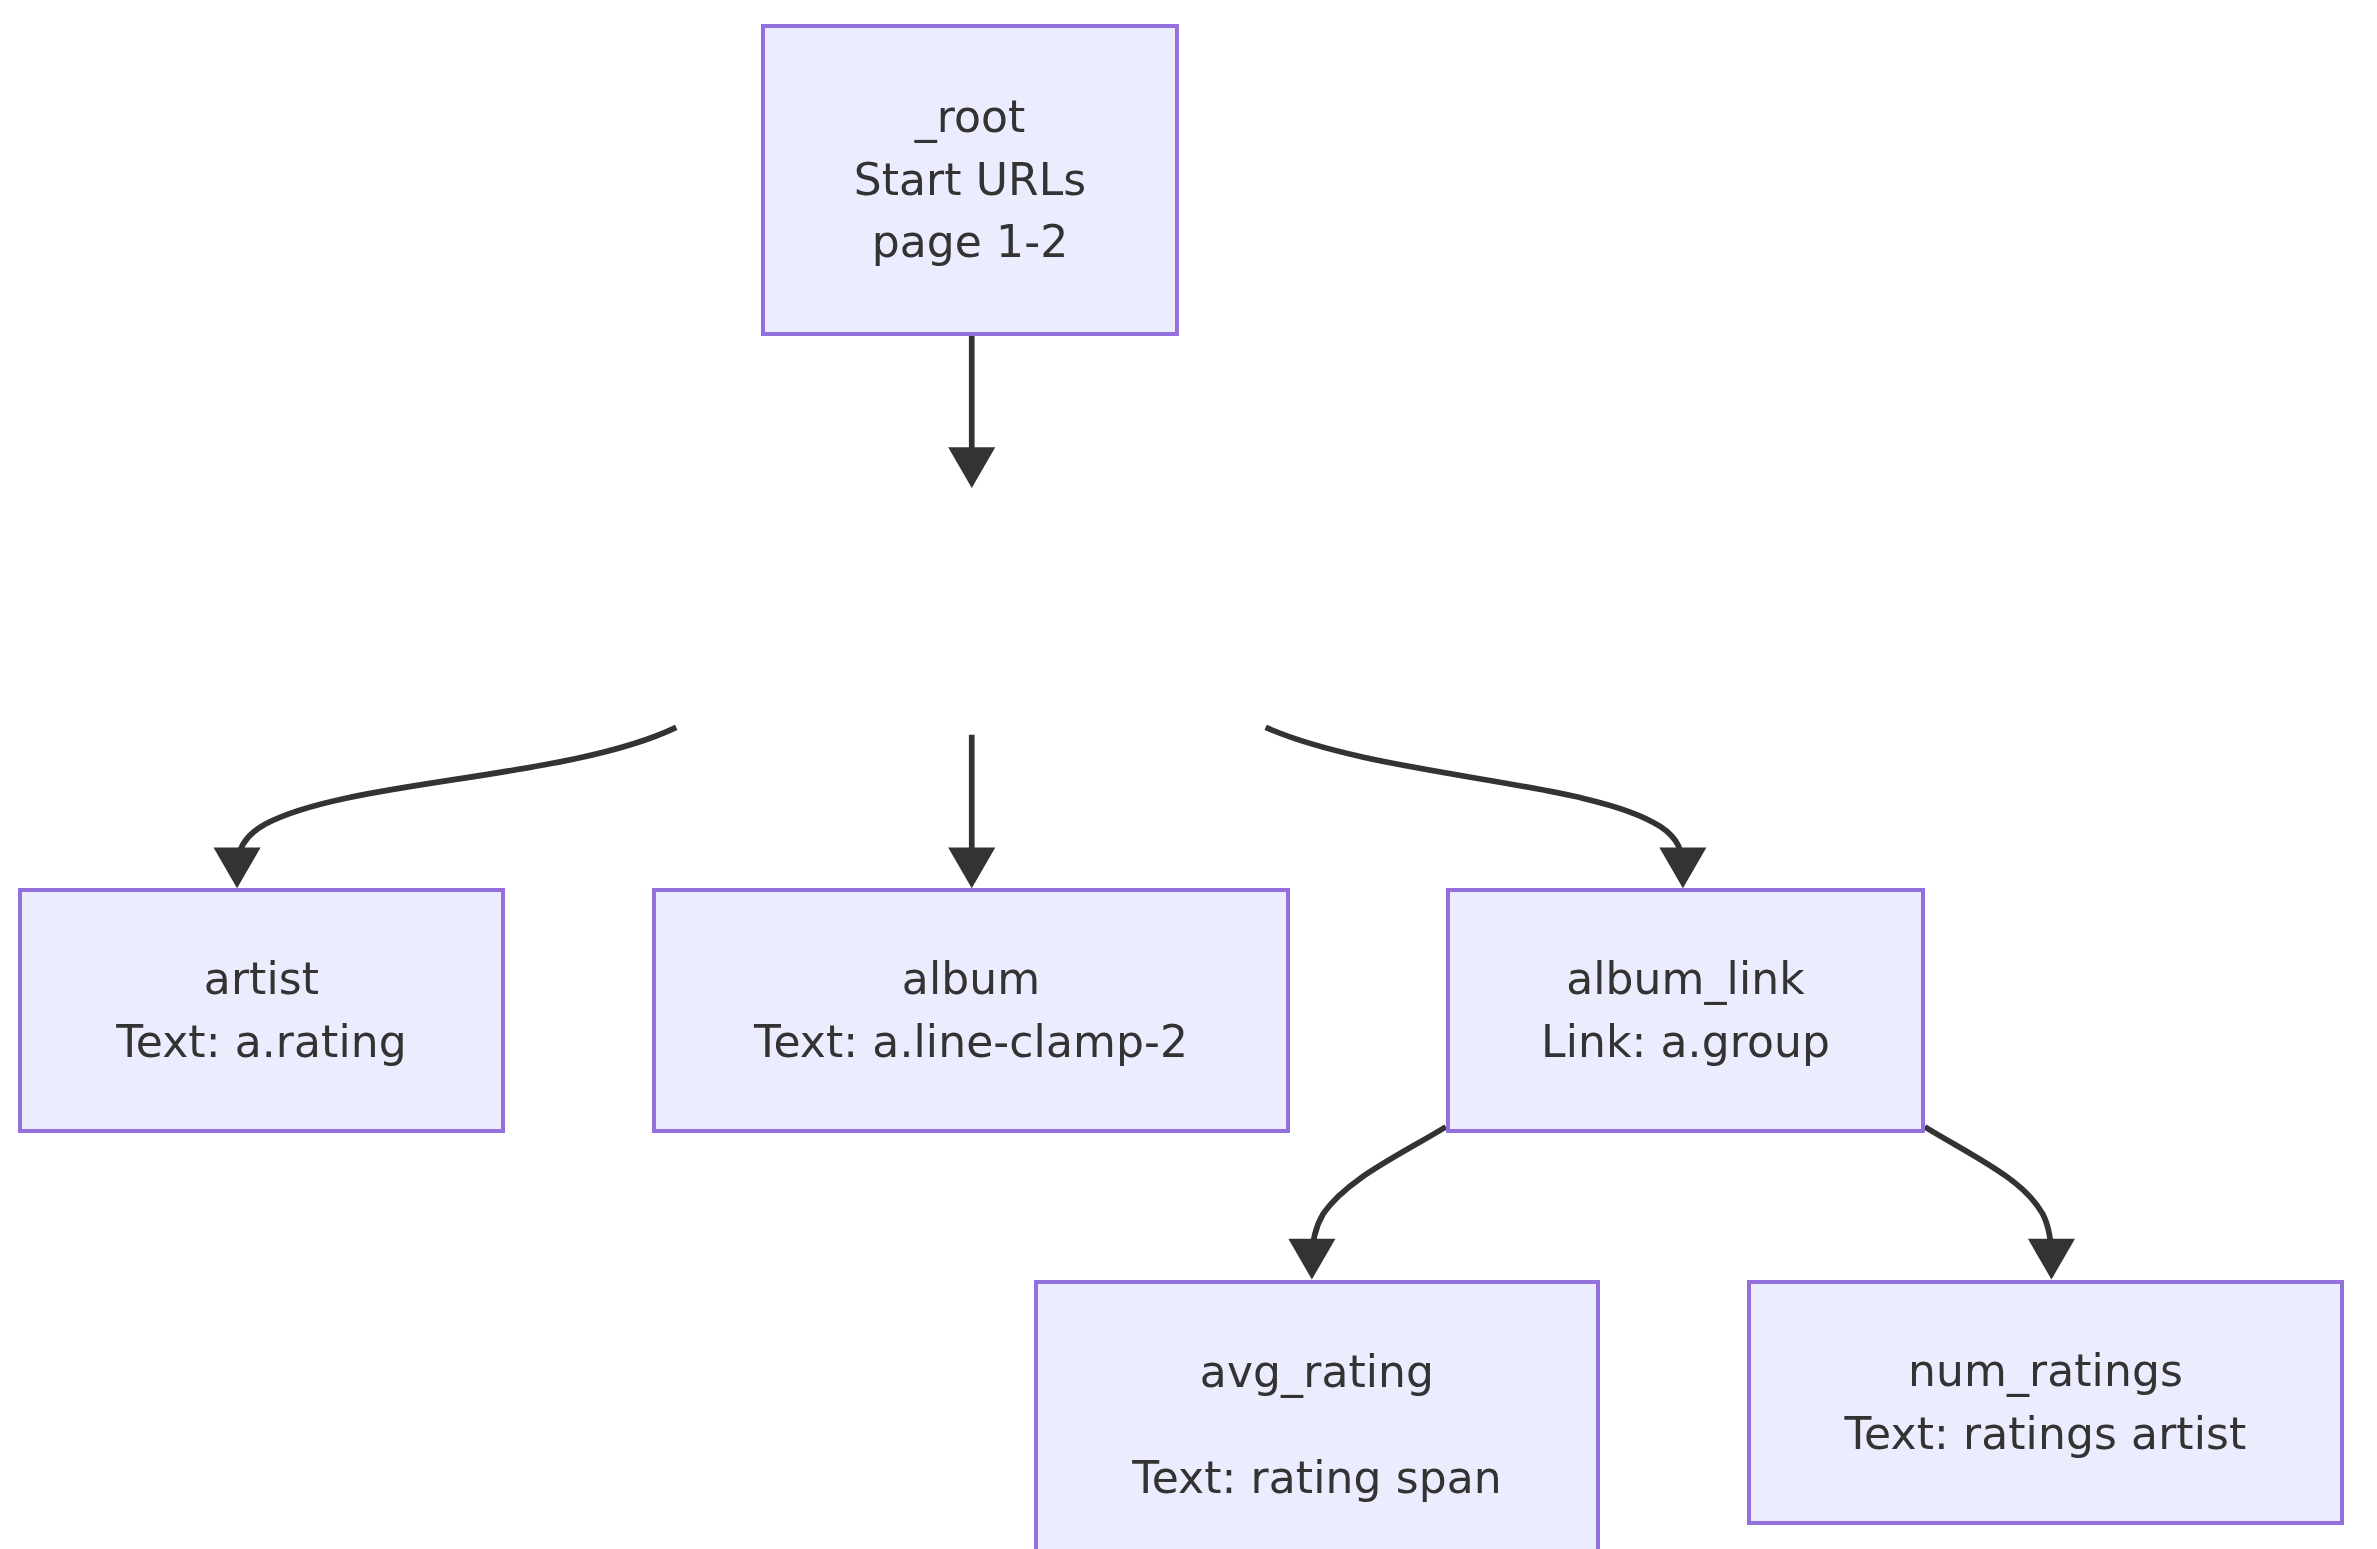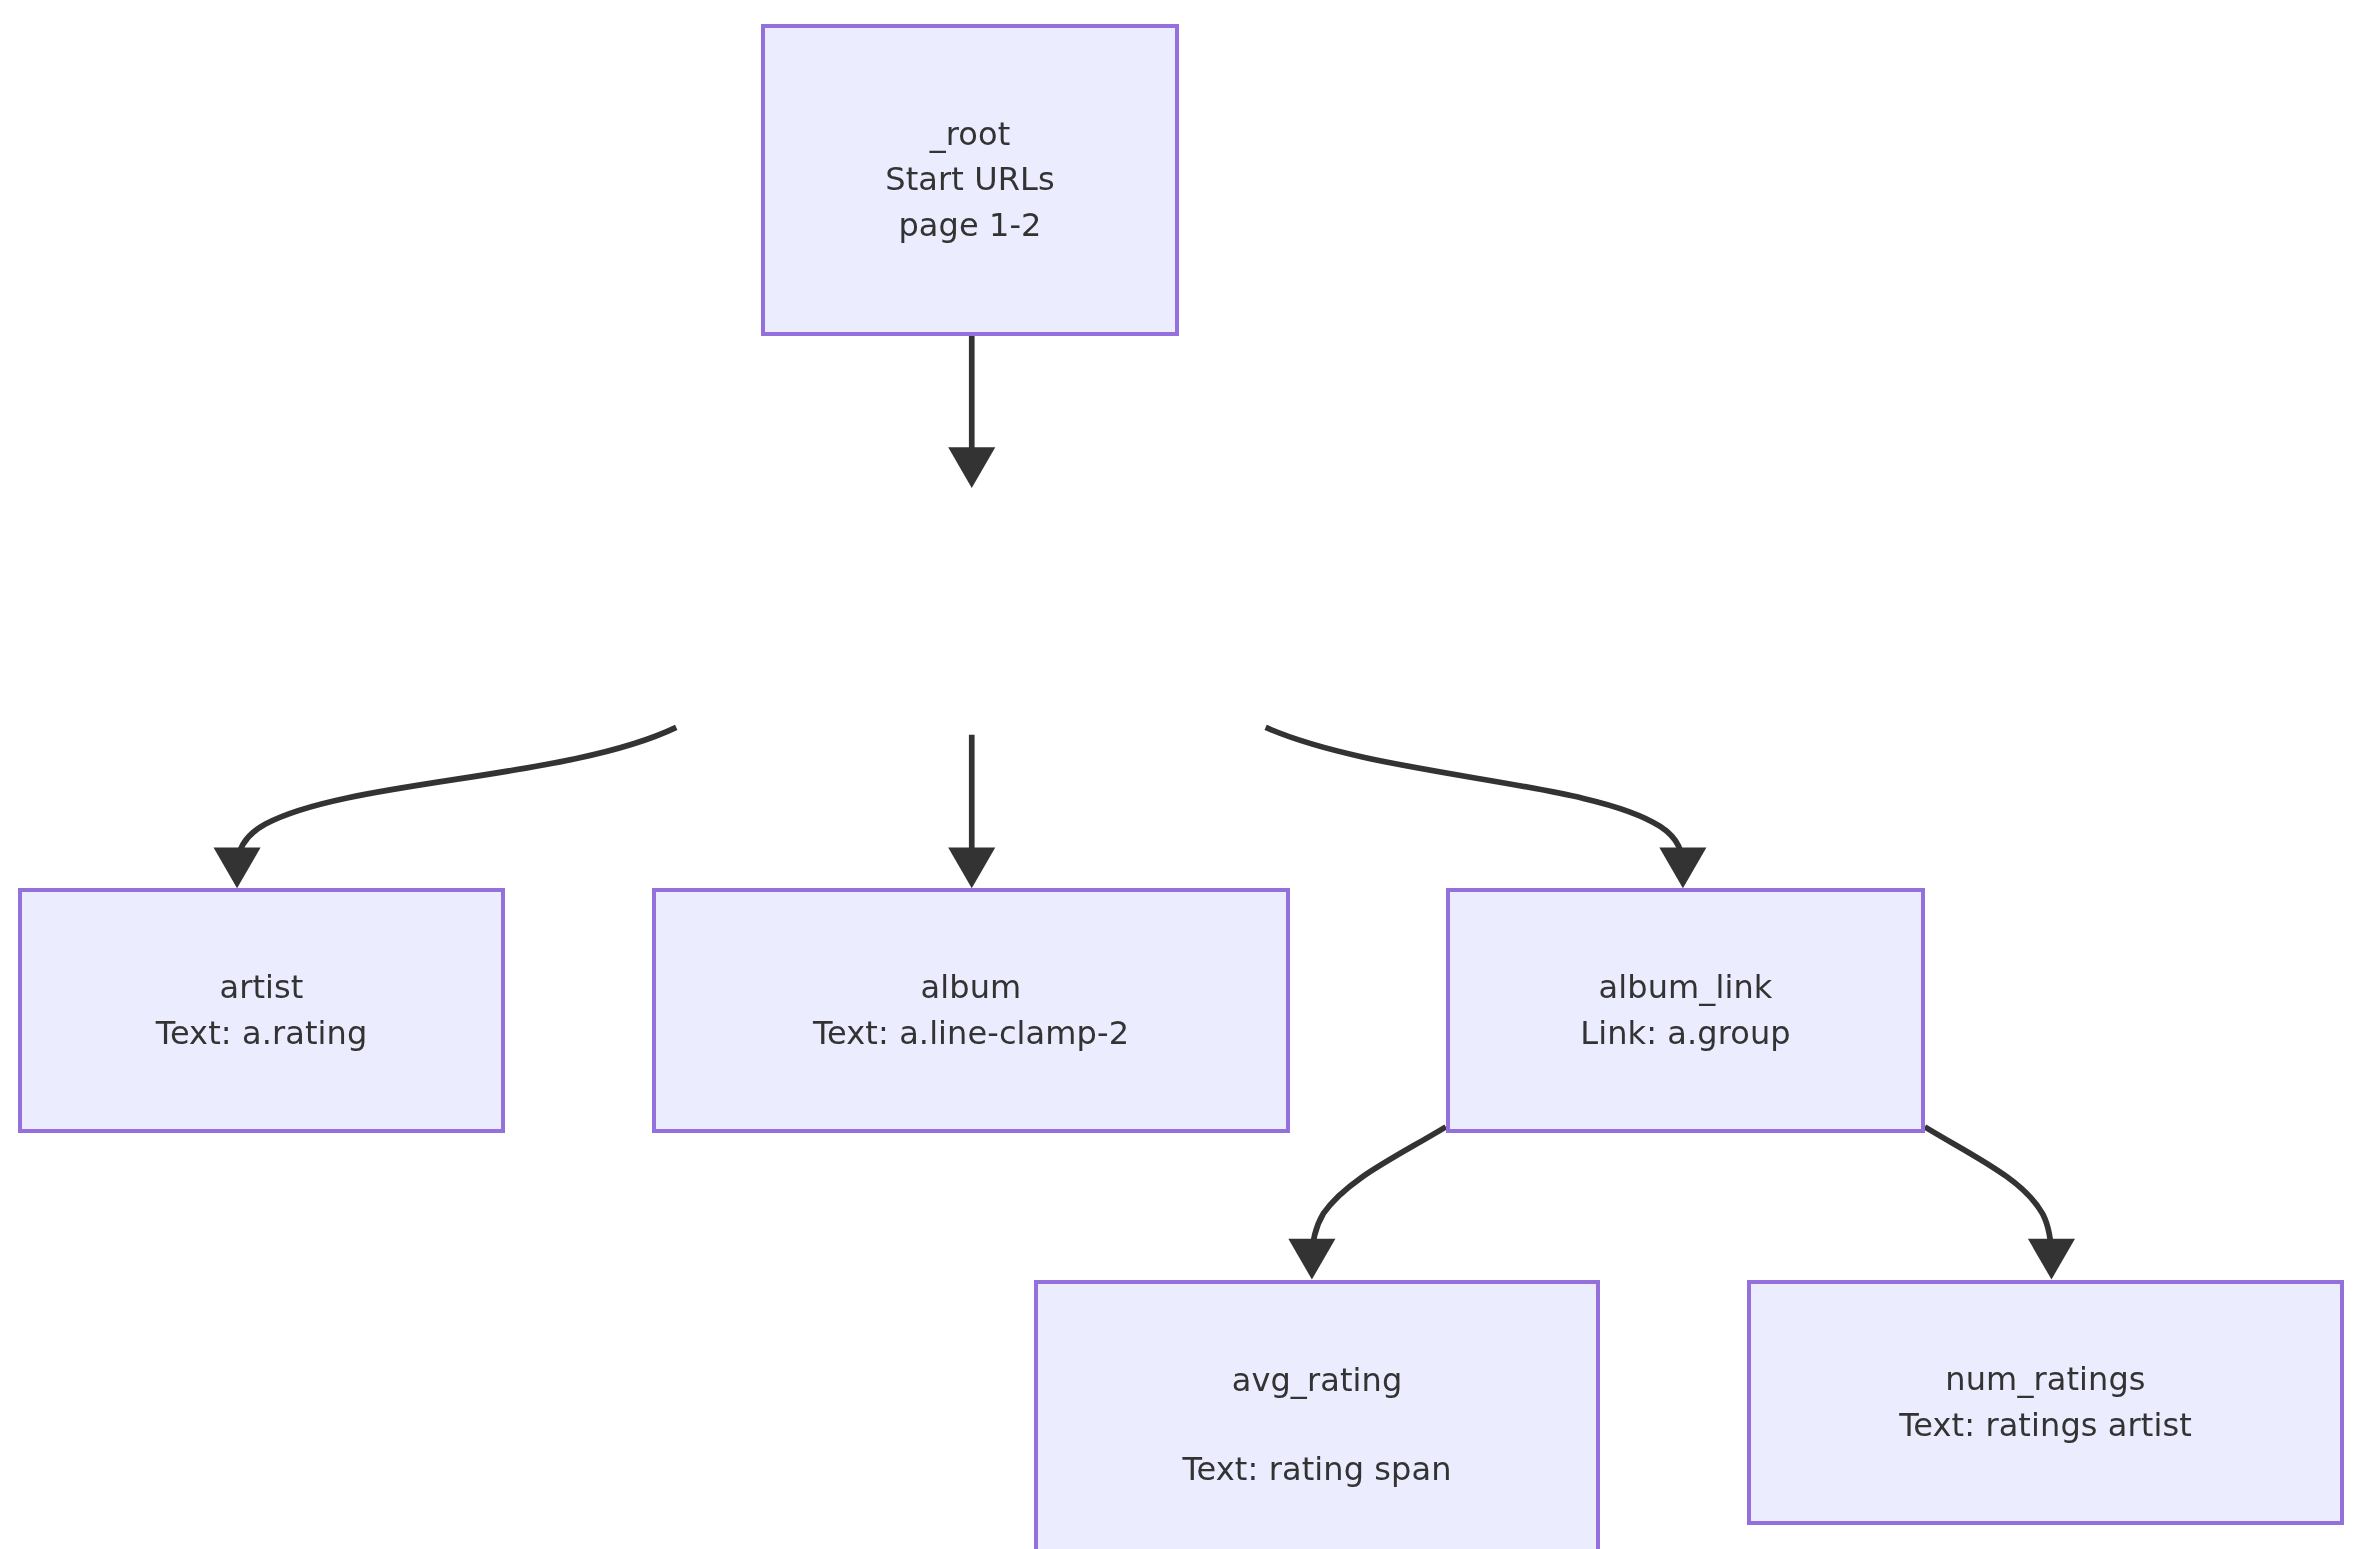--- a/index.html
+++ b/index.html
@@ -43,21 +43,21 @@
     display: flex;
     flex-direction: column;
     align-items: center;
     justify-content: center;
     text-align: center;
     color: #333333;
     z-index: 2;
   }
   .node-line {
     display: block;
-    font-size: 32px;
+    font-size: 44px;
     line-height: 1.42;
     white-space: pre;
     letter-spacing: 0.1px;
   }
 </style>
 </head>
 <body>
 
 <div id="diagram-root">
 

